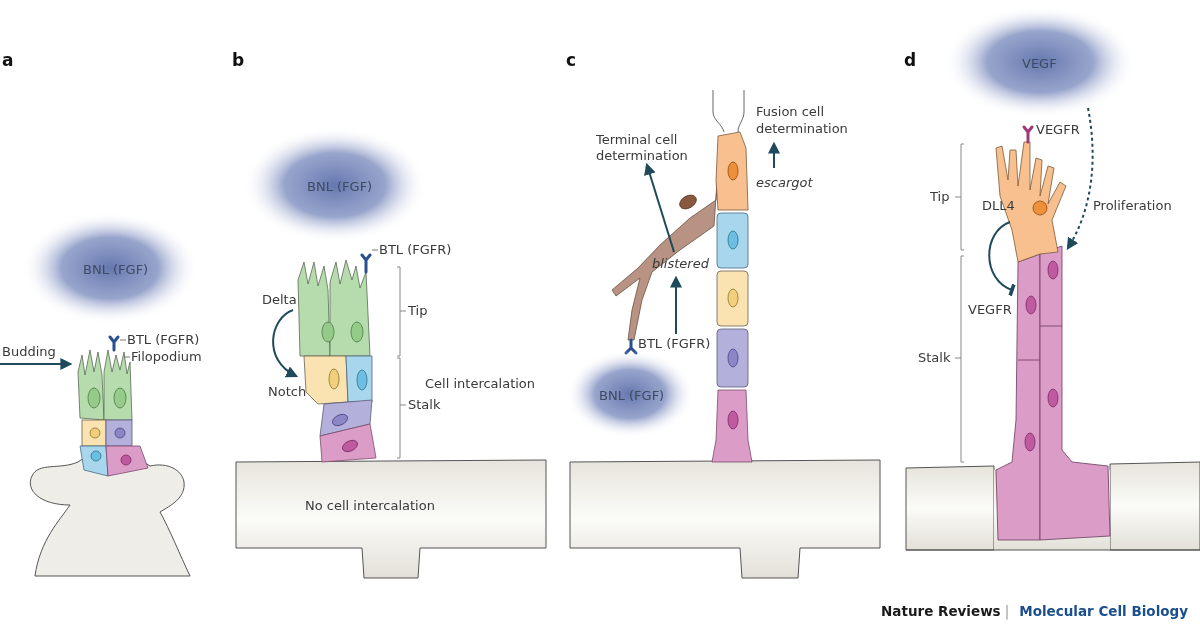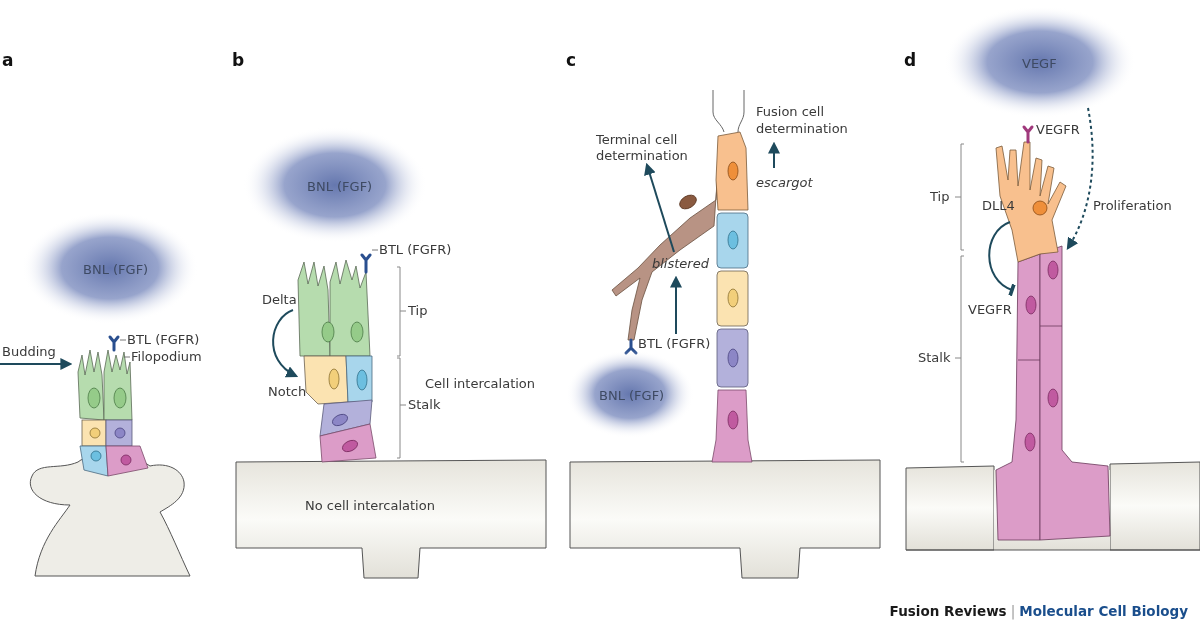--- a/index.html
+++ b/index.html
@@ -7,21 +7,21 @@
          font-family: "DejaVu Sans", sans-serif; }
   #fig { position: absolute; left: 0; top: 0; width: 1200px; height: 626px; }
   .lbl { font-family: "DejaVu Sans", sans-serif; font-size: 13px; fill: #3a3a3a; }
   .lbl-it { font-style: italic; }
   .panel-letter { font-family: "DejaVu Sans", sans-serif; font-weight: bold; font-size: 17px; fill: #111; }
   .cloud-lbl { font-family: "DejaVu Sans", sans-serif; font-size: 13px; fill: #3e4a63; }
   .footer { position: absolute; right: 12px; top: 603px; font-family: "DejaVu Sans", sans-serif;
             font-size: 13.5px; font-weight: bold; white-space: nowrap; }
   .footer .j { color: #1a1a1a; }
   .footer .sep { color: #999; font-weight: normal; margin: 0 4px; }
-  .footer .s { color: #1a4e8c; }
+  .footer .s { color: #1a4e8c; margin-left: 6px; }
 </style>
 </head>
 <body>
 
 <svg id="fig" width="1200" height="626" viewBox="0 0 1200 626" xmlns="http://www.w3.org/2000/svg">
   <defs>
     <radialGradient id="cloudGrad" cx="50%" cy="50%" r="50%">
       <stop offset="0%" stop-color="#5d70aa" stop-opacity="0.95"></stop>
       <stop offset="55%" stop-color="#7586bb" stop-opacity="0.75"></stop>
       <stop offset="100%" stop-color="#ffffff" stop-opacity="0"></stop>
@@ -185,14 +185,14 @@
     <path d="M964,144 L961,144 L961,250 L964,250" stroke="#888" stroke-width="1" fill="none"></path>
     <line x1="955" y1="197" x2="961" y2="197" stroke="#888" stroke-width="1"></line>
     <text class="lbl" x="930" y="201">Tip</text>
     <path d="M964,256 L961,256 L961,462 L964,462" stroke="#888" stroke-width="1" fill="none"></path>
     <line x1="955" y1="358" x2="961" y2="358" stroke="#888" stroke-width="1"></line>
     <text class="lbl" x="918" y="362">Stalk</text>
   </g>
 </svg>
 
 <div class="footer">
-  <span class="j">Fusion Reviews</span><span class="sep">|</span><span class="s">Molecular Cell Biology</span>
+  <span class="j">Nature Reviews</span><span class="sep">|</span><span class="s">Molecular Cell Biology</span>
 </div>
 
 </body></html>

